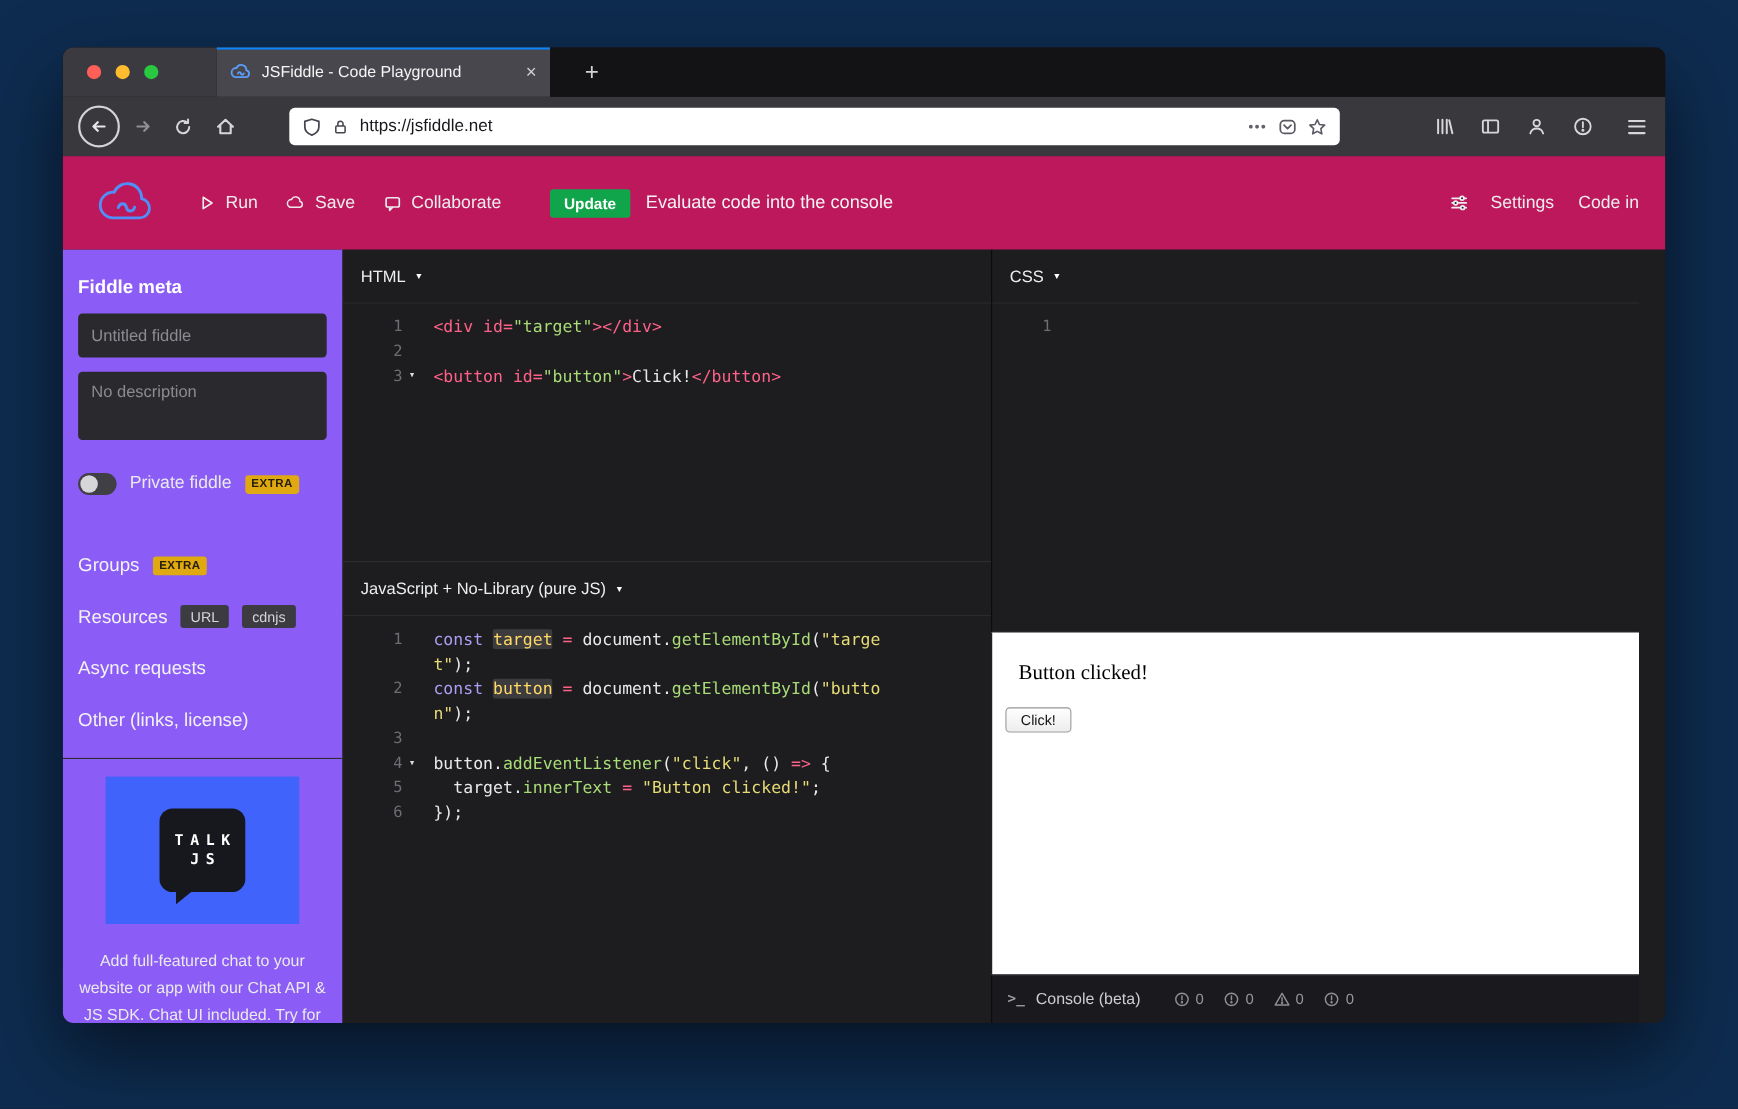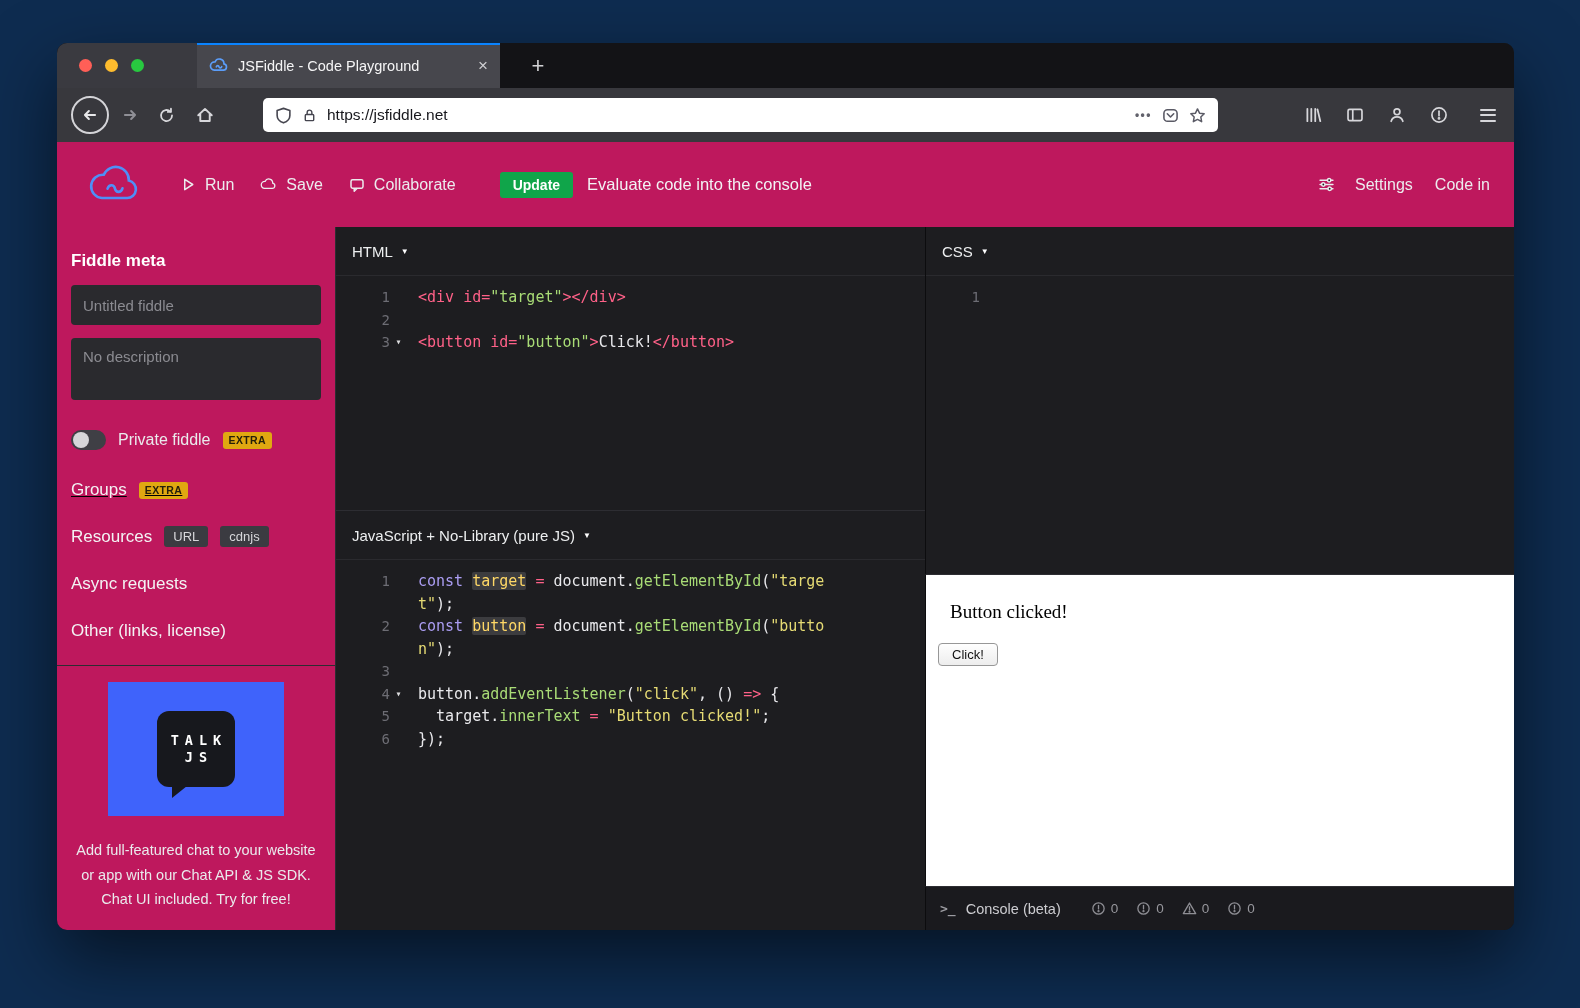--- a/index.html
+++ b/index.html
@@ -47,36 +47,36 @@
   .logo{margin-right:38px;display:flex;}
   .menu-item{display:flex;align-items:center;gap:9px;font-size:16px;margin-right:26px;}
   .update-btn{background:#10a54a;color:#fff;font-size:14px;font-weight:600;padding:5px 13px;border-radius:3px;
        border:none;margin:0 14px 0 18px;font-family:inherit;}
   .tagline{font-size:16.5px;color:#f3f3f5;}
   .appbar-right{margin-left:auto;display:flex;align-items:center;gap:22px;font-size:16px;}
   .settings-item{display:flex;align-items:center;gap:20px;}
 
   
   .main{flex:1;display:flex;min-height:0;}
-  .sidebar{width:279px;flex:none;background:#be185d;border-right:1px solid #2d2d32;box-sizing:border-box;
+  .sidebar{width:255px;flex:none;background:#8b5cf6;border-right:1px solid #2d2d32;box-sizing:border-box;
        padding:0 14px;overflow:hidden;}
   .meta-title{font-size:17px;font-weight:700;color:#fff;margin:24px 0 0;}
   .side-input{display:block;width:100%;box-sizing:border-box;background:#2a2a2e;border:none;border-radius:4px;
        color:#e8e8ea;font-size:15px;font-family:inherit;}
   .side-input::placeholder{color:#8b8b91;}
   .title-input{margin-top:14px;height:40px;padding:0 12px;}
   .desc-input{margin-top:13px;height:62px;padding:10px 12px;resize:none;}
   .private-row{margin-top:30px;display:flex;align-items:center;gap:12px;}
   .toggle{width:35px;height:20px;border-radius:10px;background:#3f3f45;position:relative;flex:none;}
   .toggle-knob{position:absolute;left:2px;top:2px;width:16px;height:16px;border-radius:50%;background:#d6d6d9;}
   .side-label{font-size:16px;color:#eaeaec;}
   .extra-badge{background:#e0a811;color:#26200a;font-size:10.5px;font-weight:700;letter-spacing:.4px;
        padding:2.5px 6px;border-radius:3px;}
   .side-row{display:flex;align-items:center;gap:12px;}
-  .groups-row{margin-top:30px;text-decoration:underline;}
+  .groups-row{margin-top:54px;}
   .resources-row{margin-top:26px;}
   .async-row{margin-top:27px;}
   .other-row{margin-top:27px;}
   .side-link{font-size:17px;color:#f3f3f4;}
   .chip{background:#3b3b41;color:#d6d6da;font-size:13px;padding:3px 9px;border-radius:3px;}
   .side-divider{border:none;border-top:1px solid #2d2d32;margin:24px -14px 0;}
   .ad-box{width:176px;height:134px;background:#3f63fb;margin:16px auto 0;display:flex;align-items:center;justify-content:center;}
   .talkjs-bubble{width:78px;height:76px;background:#17181d;border-radius:12px;position:relative;display:flex;
        flex-direction:column;align-items:center;justify-content:center;}
   .talkjs-bubble::after{content:"";position:absolute;left:15px;bottom:-11px;width:0;height:0;border-style:solid;

